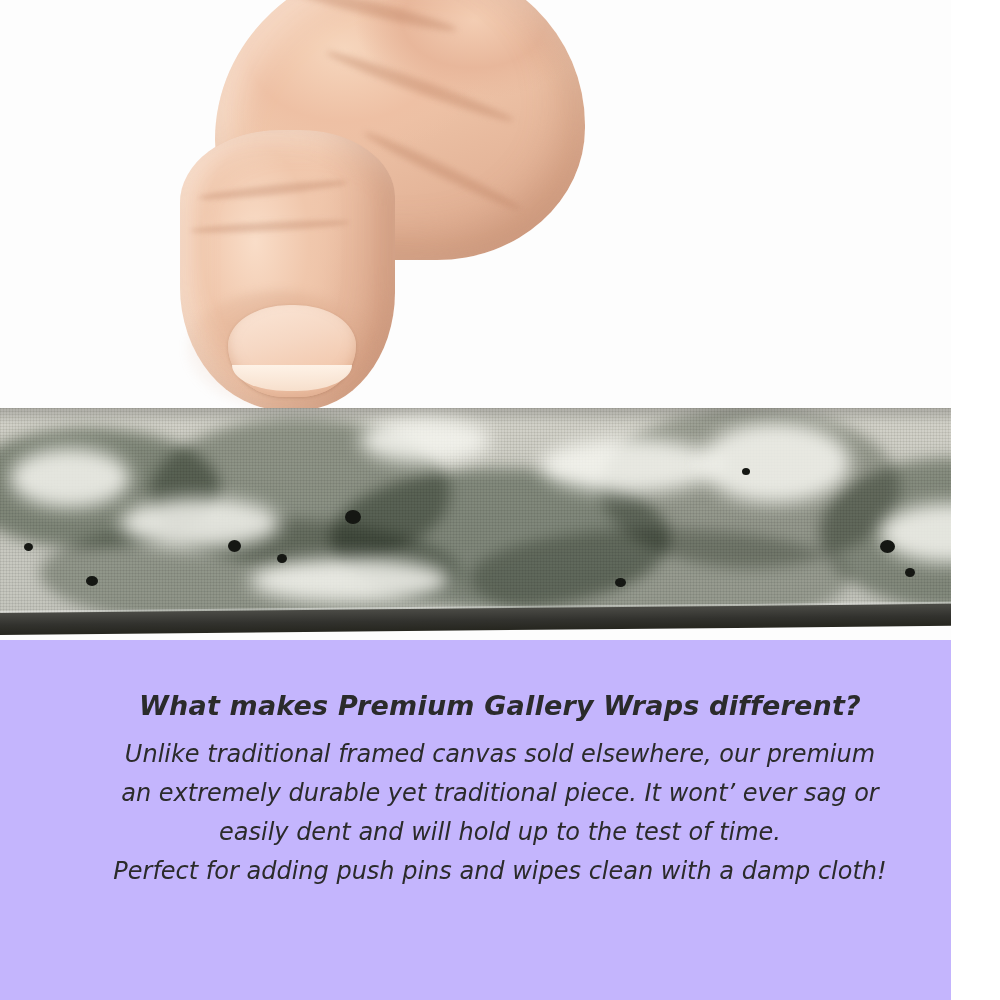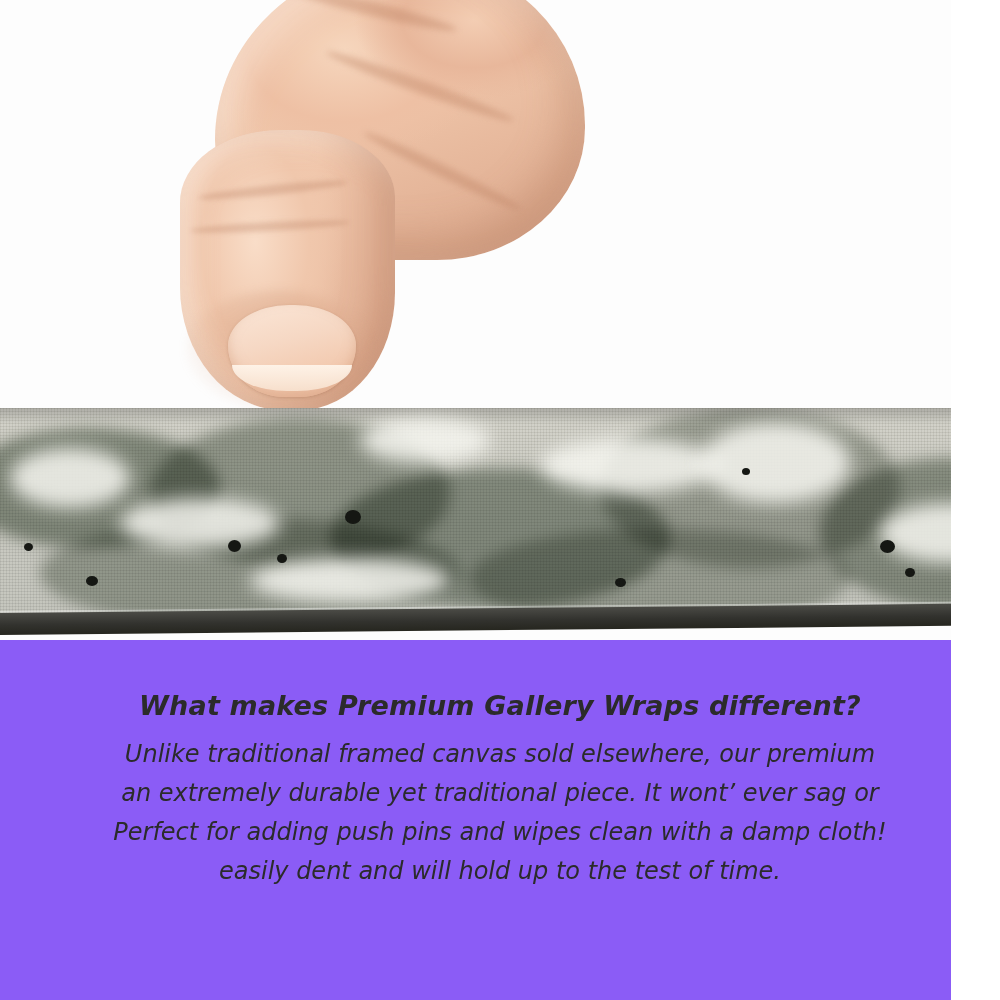--- a/index.html
+++ b/index.html
@@ -7,21 +7,21 @@
     padding: 0;
     background: #ffffff;
   }
   body {
     font-family: "DejaVu Sans", sans-serif;
   }
   .page {
     position: relative;
     width: 951px;
     height: 1000px;
-    background: #8b5cf6;
+    background: #c4b5fd;
     overflow: hidden;
   }
 
   
   .photo-area {
     position: absolute;
     left: 0;
     top: 0;
     width: 1000px;
     height: 640px;
@@ -245,17 +245,17 @@
     </div>
 
     <div class="slab-bottom-hi"></div>
     <div class="slab-bottom-edge"></div>
   </div>
 
   <div class="caption">
     <div class="caption-heading">What makes Premium Gallery Wraps different?</div>
     <div class="caption-line">Unlike traditional framed canvas sold elsewhere, our premium</div>
     <div class="caption-line">an extremely durable yet traditional piece. It wont’ ever sag or</div>
+    <div class="caption-line">easily dent and will hold up to the test of time.</div>
     <div class="caption-line">Perfect for adding push pins and wipes clean with a damp cloth!</div>
-    <div class="caption-line">easily dent and will hold up to the test of time.</div>
   </div>
 
 </div>
 
 </body></html>

